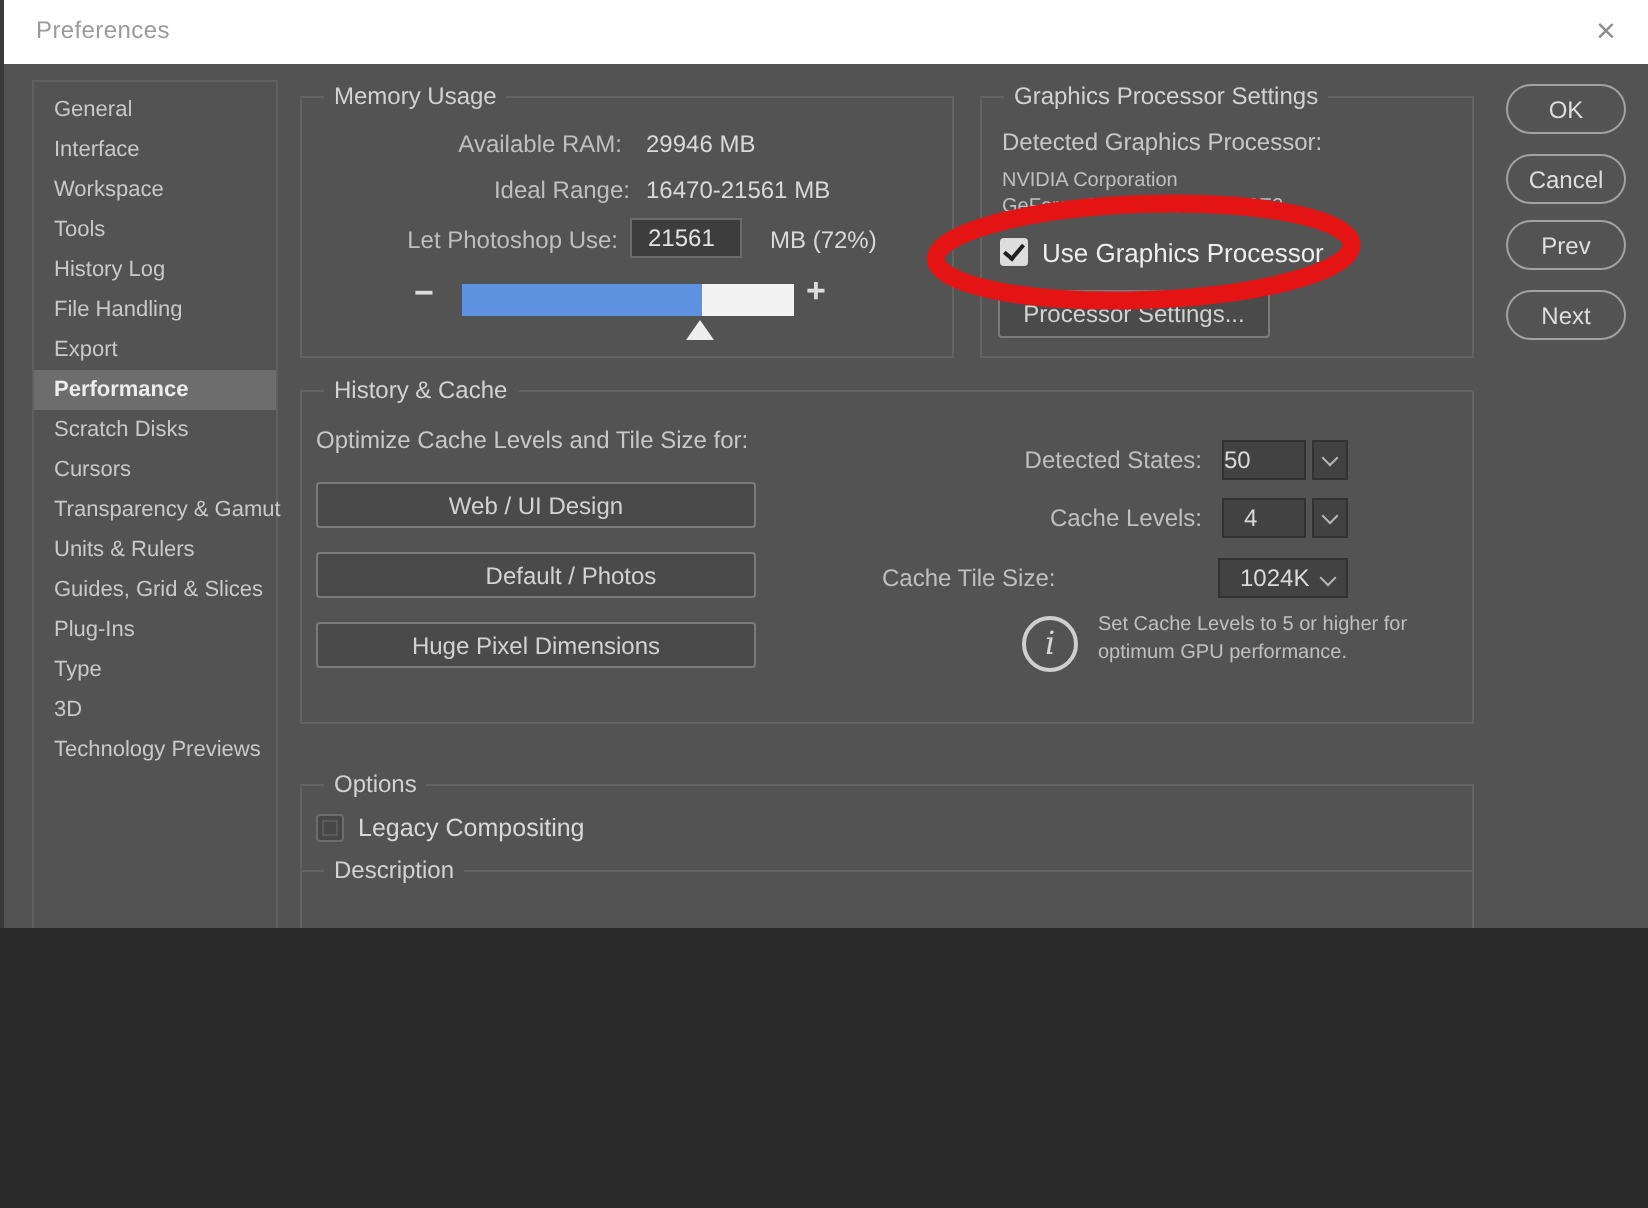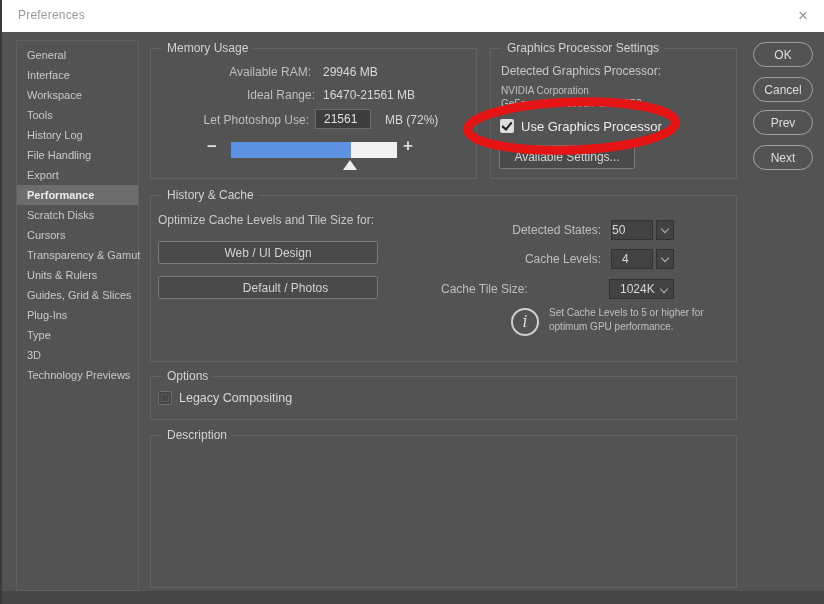--- a/index.html
+++ b/index.html
@@ -1,18 +1,18 @@
 <!DOCTYPE html>
 <html><head>
 <meta charset="utf-8">
 <style>
   * { margin:0; padding:0; box-sizing:border-box; }
   html,body { width:824px; height:604px; background:#2a2a2a; }
   body { font-family:"Liberation Sans","DejaVu Sans",sans-serif; }
-  .window { position:relative; width:824px; height:604px; overflow:hidden;
+  .window { position:relative; width:824px; height:464px; overflow:hidden;
             border-left:2px solid #3a3a3a; background:#0f172a; }
 
   
   .titlebar { position:absolute; left:0; top:0; width:100%; height:32px; background:#ffffff; }
   .titlebar .title { position:absolute; left:16px; top:8px; font-size:12px; color:#9a9a9a; letter-spacing:.2px; }
   .titlebar .close { position:absolute; right:8px; top:3px; width:26px; height:26px; text-align:center;
                      line-height:26px; font-size:17px; color:#8f8f8f; cursor:default; }
 
   
   .body { position:absolute; left:0; top:32px; width:100%; height:572px; background:#535353; }
@@ -126,32 +126,33 @@
       <span class="step-glyph" style="left:252px; top:87px;">+</span>
     </div>
 
     <div class="group" style="left:488px; top:16px; width:247px; height:131px;">
       <span class="group-title">Graphics Processor Settings</span>
       <span class="label" style="left:10px; top:15px; color:#c8c8c8;">Detected Graphics Processor:</span>
       <span class="label small" style="left:10px; top:36px;">NVIDIA Corporation</span>
       <span class="label small" style="left:10px; top:49px;">GeForce GTX 1650/PCIe/SSE2</span>
       <span class="checkbox checked" style="left:9px; top:70px;"></span>
       <span class="value" style="left:30px; top:70px; font-size:13px; color:#eeeeee;">Use Graphics Processor</span>
-      <button class="flat-btn" style="left:8px; top:96px; width:136px; height:24px;">Available Settings...</button>
+      <button class="flat-btn" style="left:8px; top:96px; width:136px; height:24px;">Processor Settings...</button>
     </div>
 
     <svg class="annotation" viewBox="0 0 224 64">
       <ellipse id="annotation-ellipse" cx="112" cy="32" rx="104" ry="24" fill="none" stroke="#e41414" stroke-width="9" transform="rotate(-2 112 32)"></ellipse>
     </svg>
 
     <div class="group" style="left:148px; top:163px; width:587px; height:167px;">
       <span class="group-title">History &amp; Cache</span>
       <span class="label" style="left:7px; top:17px; color:#c8c8c8;">Optimize Cache Levels and Tile Size for:</span>
       <button class="flat-btn" style="left:7px; top:45px; width:220px; height:23px;">Web / UI Design</button>
       <button class="flat-btn" style="left:7px; top:80px; width:220px; height:23px;padding-left:35px;">Default / Photos</button>
+      <button class="flat-btn" style="left:7px; top:115px; width:220px; height:23px;">Huge Pixel Dimensions</button>
 
       <span class="label" style="left:290px; top:27px; width:160px; text-align:right;">Detected States:</span>
       <div class="dd-box" style="left:460px; top:24px; width:42px; ">50</div>
       <div class="dd-chev" style="left:505px; top:24px;">
           <span class="chev"></span>
         </div>
 
       <span class="label" style="left:290px; top:56px; width:160px; text-align:right;">Cache Levels:</span>
       <div class="dd-box" style="left:460px; top:53px; width:42px; padding-left:10px;">4</div>
       <div class="dd-chev" style="left:505px; top:53px;">
@@ -162,21 +163,21 @@
       <div class="dd-box" style="left:458px; top:83px; width:65px; padding-left:10px;">
         <span>1024K</span>
         <span class="chev-inline"></span>
       </div>
 
       <div class="info-circle" style="left:360px; top:112px;">i</div>
       <span class="label small" style="left:398px; top:111px;">Set Cache Levels to 5 or higher for</span>
       <span class="label small" style="left:398px; top:125px;">optimum GPU performance.</span>
     </div>
 
-    <div class="group" style="left:148px; top:344px; width:587px; height:44px;">
+    <div class="group" style="left:148px; top:360px; width:587px; height:44px;">
       <span class="group-title">Options</span>
       <span class="checkbox unchecked" style="left:7px; top:14px;"></span>
       <span class="value" style="left:28px; top:14px; font-size:12.5px;">Legacy Compositing</span>
     </div>
 
     <div class="group" style="left:148px; top:403px; width:587px; height:153px;">
       <span class="group-title">Description</span>
     </div>
 
     <button class="pill-btn" style="top:10px;">OK</button>

